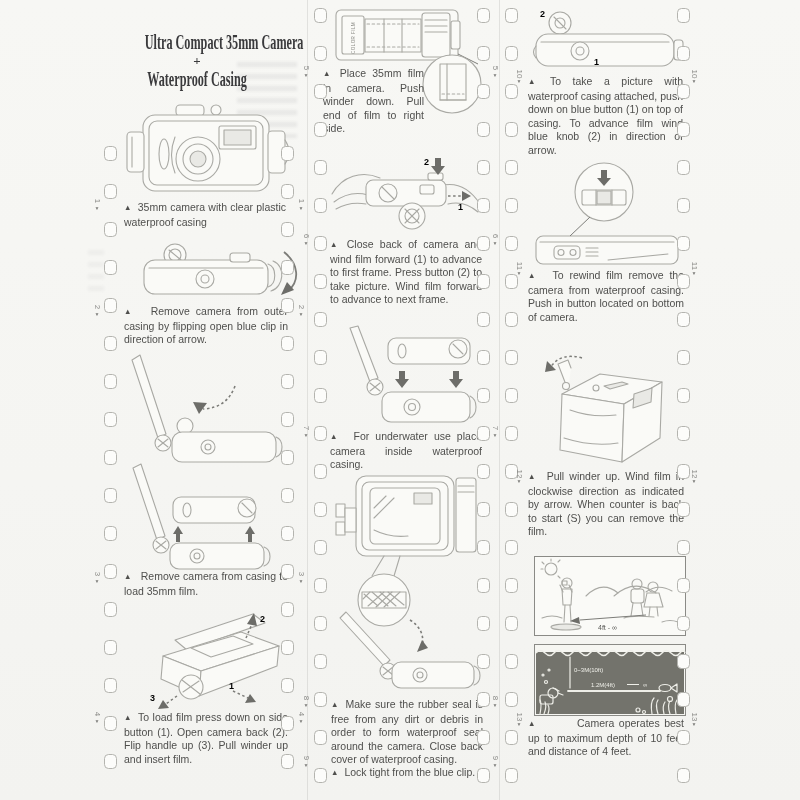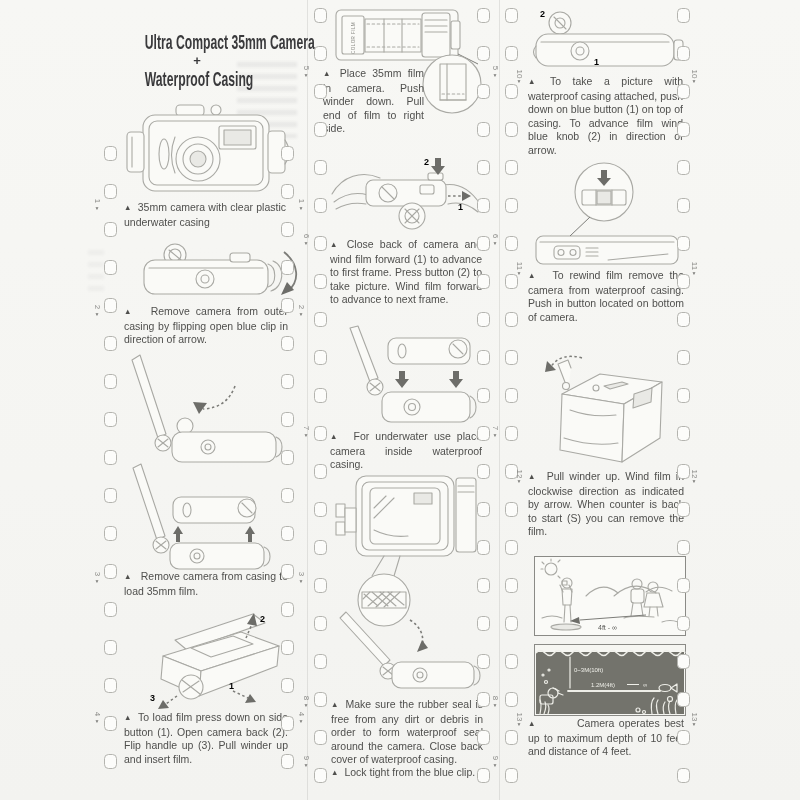--- a/index.html
+++ b/index.html
@@ -43,21 +43,21 @@
 <body>
 
 <div class="page" id="page">
 
   <div class="strip-line" style="left:307px"></div>
   <div class="strip-line" style="left:499px"></div>
 
   <div class="smudge" style="left:237px;top:62px;width:60px;height:76px;"></div>
   <div class="smudge" style="left:88px;top:250px;width:16px;height:48px;opacity:.06;"></div>
 
-  <div class="title" style="left:107px;top:30px;width:180px;">
+  <div class="title" style="left:107px;top:30px;width:180px;font-family:Liberation Serif, serif;">
     <div class="t1">Ultra Compact 35mm Camera</div>
     <div class="plus">+</div>
     <div class="t2">Waterproof Casing</div>
   </div>
 
   <svg class="art" style="left:118px;top:102px" width="176" height="98" viewBox="0 0 176 98">
     <g class="ln">
       <rect x="58" y="3" width="28" height="11" rx="4" class="fw"></rect>
       <circle cx="98" cy="8" r="5" class="fw"></circle>
       <rect x="25" y="13" width="126" height="76" rx="12" class="fw"></rect>
@@ -378,21 +378,21 @@
       <circle cx="104" cy="66" r="2"></circle>
         <circle cx="110" cy="68" r="1.5"></circle>
     </g>
     <text class="wtx" x="40" y="28">0~3M(10ft)</text>
     <text class="wtx" x="57" y="43">1.2M(4ft)</text>
     <line x1="93" y1="40.5" x2="105" y2="40.5" stroke="#efefe9"></line>
     <text class="wtx" x="109" y="43">∞</text>
   </svg>
 
   <div class="caption" style="left:124px;top:201px;width:162px;">
-    <span class="bullet">▲</span><span>35mm camera with clear plastic underwater casing</span>
+    <span class="bullet">▲</span><span>35mm camera with clear plastic waterproof casing</span>
   </div>
 
   <div class="caption" style="left:124px;top:305px;width:164px;">
     <span class="bullet" style="margin-right:16px">▲</span><span>Remove camera from outer casing by flipping open blue clip in direction of arrow.</span>
   </div>
 
   <div class="caption" style="left:124px;top:570px;width:164px;">
     <span class="bullet" style="margin-right:9px">▲</span><span>Remove camera from casing to load 35mm film.</span>
   </div>
 

